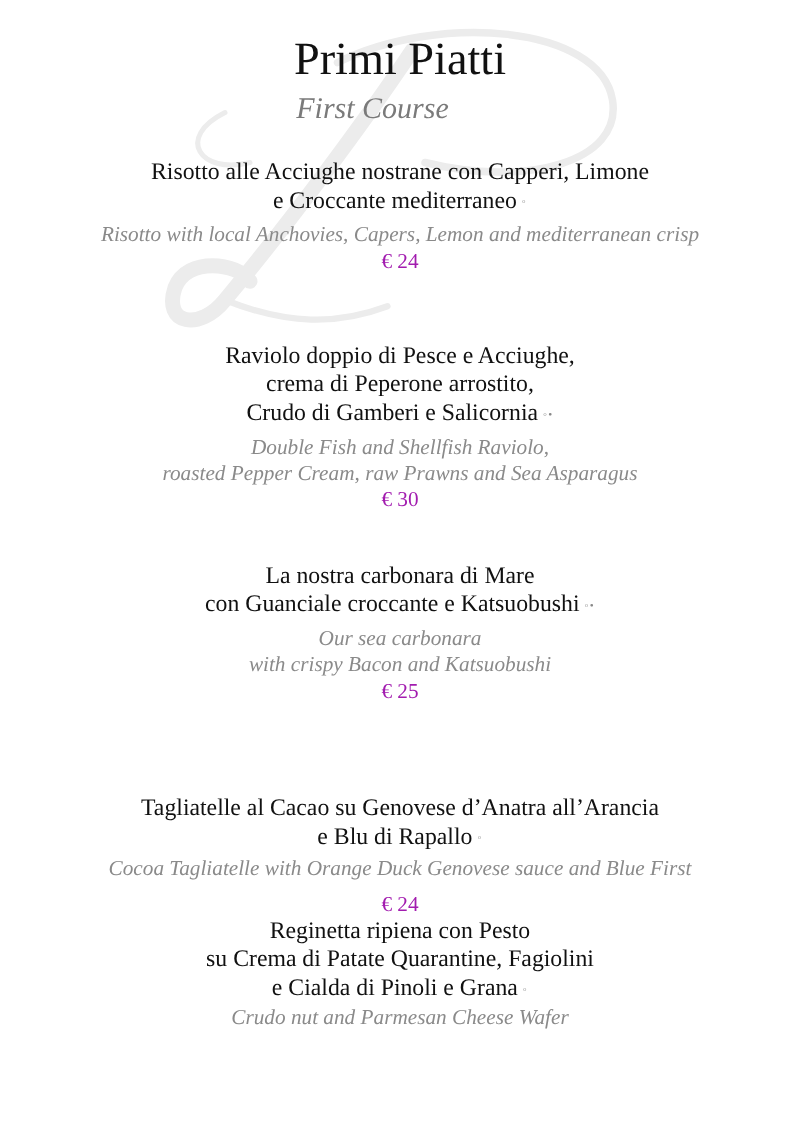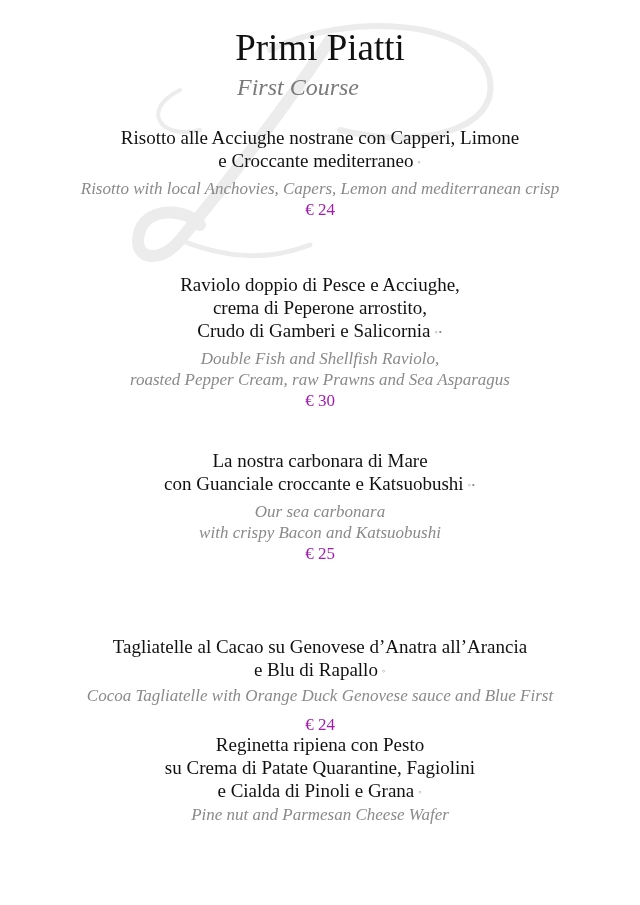--- a/index.html
+++ b/index.html
@@ -60,15 +60,15 @@
     <span class="line it">Tagliatelle al Cacao su Genovese d’Anatra all’Arancia</span>
     <span class="line it"><span>e Blu di Rapallo</span><span class="mark">◦</span></span>
     <span class="line en" style="margin-top:2px;">Cocoa Tagliatelle with Orange Duck Genovese sauce and Blue First</span>
     <span class="line price" style="margin-top:8px;">€ 24</span>
   </div>
 
   <div class="dish" style="top:733px;">
     <span class="line it">Reginetta ripiena con Pesto</span>
     <span class="line it">su Crema di Patate Quarantine, Fagiolini</span>
     <span class="line it"><span>e Cialda di Pinoli e Grana</span><span class="mark">◦</span></span>
-    <span class="line en">Pine nut and Parmesan Cheese Wafer</span>
+    <span class="line en">Crudo nut and Parmesan Cheese Wafer</span>
   </div>
 </div>
 
 </body></html>

